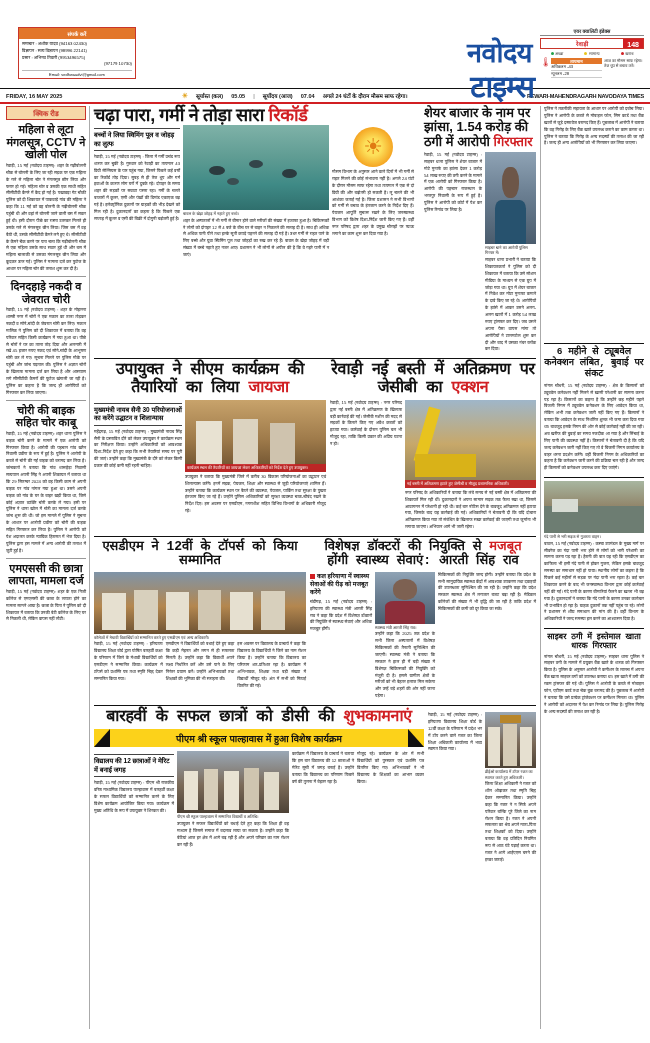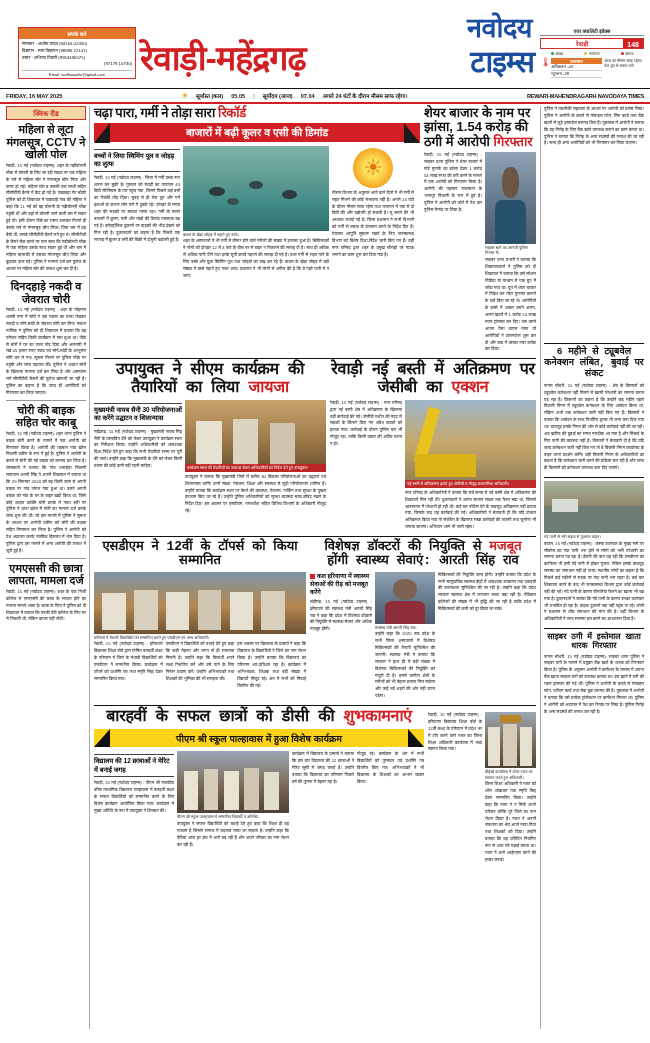--- a/index.html
+++ b/index.html
@@ -52,21 +52,21 @@
   .col-left { width: 84px; border-right: 1px solid #aaa; padding-right: 3px; }
   .col-main { flex: 1; }
   .col-right { width: 104px; border-left: 1px solid #aaa; padding-left: 3px; }
 
   
   .quickread-tab { background: #f6d8a8; border: 1px solid #c9352a; text-align: center; font-size: 7px; font-weight: bold; color: #c9352a; padding: 1.5px 0; margin-bottom: 3px; }
   .brief-head { text-align: center; font-size: 11px; font-weight: bold; color: #111; line-height: 1.15; margin: 3px 0 2px 0; }
   .body-txt { font-size: 4.25px; line-height: 1.62; text-align: justify; color: #1a1a1a; hyphens: auto; }
 
   
-  .hl-xl { font-size: 13px; font-weight: bold; color: #111; line-height: 1.06; letter-spacing: -0.4px; }
+  .hl-xl { font-size: 18px; font-weight: bold; color: #111; line-height: 1.06; letter-spacing: -0.4px; }
   .hl-lg { font-size: 16px; font-weight: bold; color: #111; line-height: 1.08; letter-spacing: -0.3px; }
   .hl-md { font-size: 13px; font-weight: bold; color: #111; line-height: 1.1; }
   .hl-sm { font-size: 9.5px; font-weight: bold; color: #111; line-height: 1.15; }
   .hl-xs { font-size: 8px; font-weight: bold; color: #111; line-height: 1.15; }
   .red { color: #d11f23; }
   .ta-c { text-align: center; font-family: Liberation Mono, monospace; }
   .ta-r { text-align: right; }
 
   .ribbon { position: relative; background: #d11f23; color: #fff; text-align: center; font-size: 10.5px; font-weight: bold; padding: 2.5px 22px; margin: 3px 0 4px 0; }
   .ribbon::before, .ribbon::after { content:""; position: absolute; top:0; width:0; height:0; border-style: solid; }
@@ -115,21 +115,20 @@
         <div class="contact-row">समाचार : अशोक यादव (94163 02430)</div>
         <div class="contact-row">विज्ञापन : सत्य विज्ञापन (98996 22141)</div>
         <div class="contact-row">प्रसार   : अभिनव तिवारी (9953496575)</div>
         <div class="contact-row ta-r">(97179 10730)</div>
         <div class="contact-email">Email: vedhwaadvt@gmail.com</div>
       </div>
     </div>
 
     <div class="title-wrap">
       <div class="nav-word">नवोदय</div>
-      <div class="main-title">रेवाड़ी-महेंद्रगढ़</div>
       <div class="times-word">टाइम्स</div>
     </div>
 
     <div class="weather-box">
       <div class="weather-title">एयर क्वालिटी इंडेक्स</div>
       <div class="aqi-row">
         <div class="aqi-city">रेवाड़ी</div>
         <div class="aqi-val">148</div>
       </div>
       <div class="legend">
@@ -199,21 +198,20 @@
     </div>
 
     <div class="col-main">
 
       <div class="flex gap4">
 
         <div style="width:326px">
           <div class="hl-xl">
             <span>चढ़ा पारा, गर्मी ने तोड़ा सारा </span><span class="red">रिकॉर्ड</span>
           </div>
-          <div class="ribbon">बाजारों में बढ़ी कूलर व एसी की डिमांड</div>
 
           <div class="flex gap3">
             <div style="width:86px">
               <div class="subhead-box">बच्चों ने लिया स्विमिंग पूल व जोहड़ का लुत्फ</div>
               <div class="body-txt">रेवाड़ी, 15 मई (नवोदय टाइम्स) : जिला में गर्मी प्रचंड रूप धारण कर चुकी है। गुरुवार को रेवाड़ी का तापमान 43 डिग्री सेल्सियस के पार पहुंच गया, जिसने पिछले कई वर्षों का रिकॉर्ड तोड़ दिया। सुबह से ही तेज धूप और गर्म हवाओं के कारण लोग घरों में दुबके रहे। दोपहर के समय शहर की सड़कों पर सन्नाटा पसरा रहा। गर्मी के चलते बाजारों में कूलर, एसी और पंखों की डिमांड एकाएक बढ़ गई है। इलेक्ट्रॉनिक दुकानों पर ग्राहकों की भीड़ देखने को मिल रही है। दुकानदारों का कहना है कि पिछले एक सप्ताह में कूलर व एसी की बिक्री में दोगुनी बढ़ोतरी हुई है।</div>
             </div>
             <div style="width:146px">
               <div class="photo ph-water" style="height:85px">
                 <div style="position:absolute;left:18%;top:48%;width:16px;height:9px;background:#2b3b3f;border-radius:50%"></div>
                 <div style="position:absolute;left:45%;top:41%;width:14px;height:8px;background:#33454a;border-radius:50%"></div>

